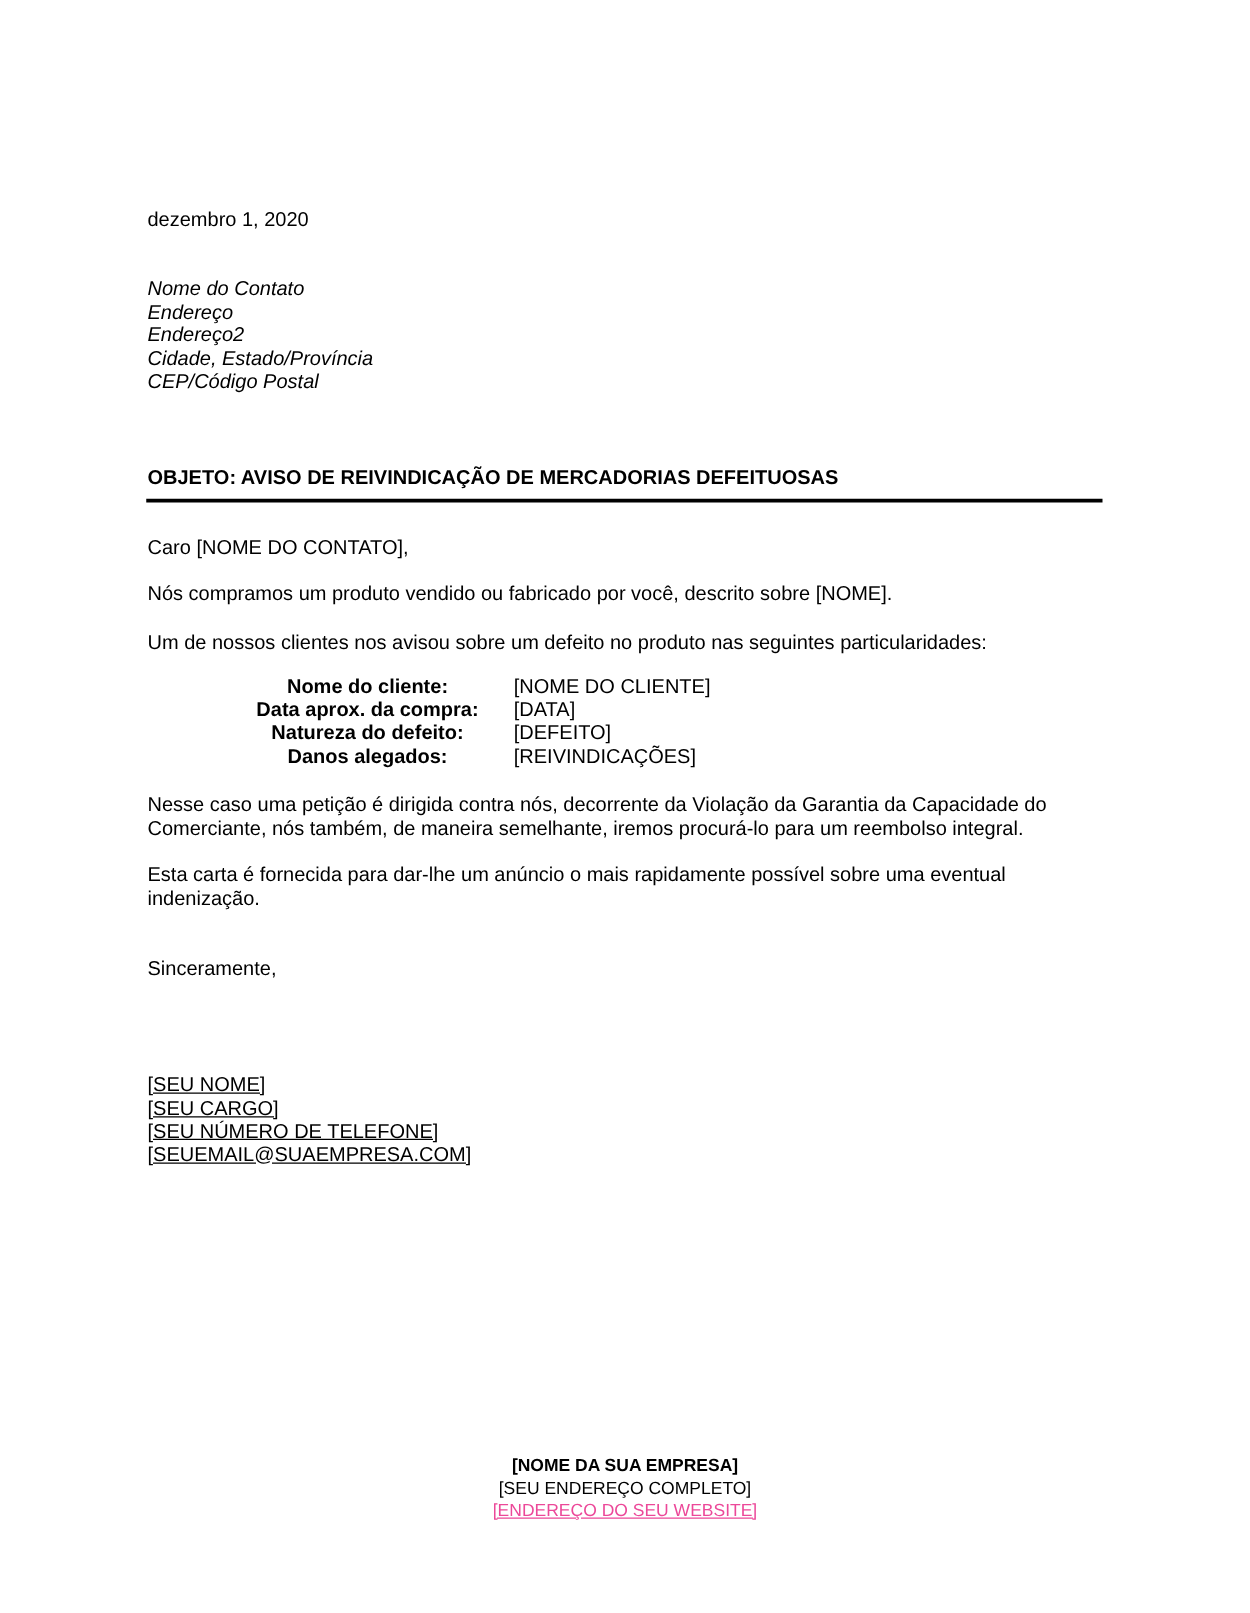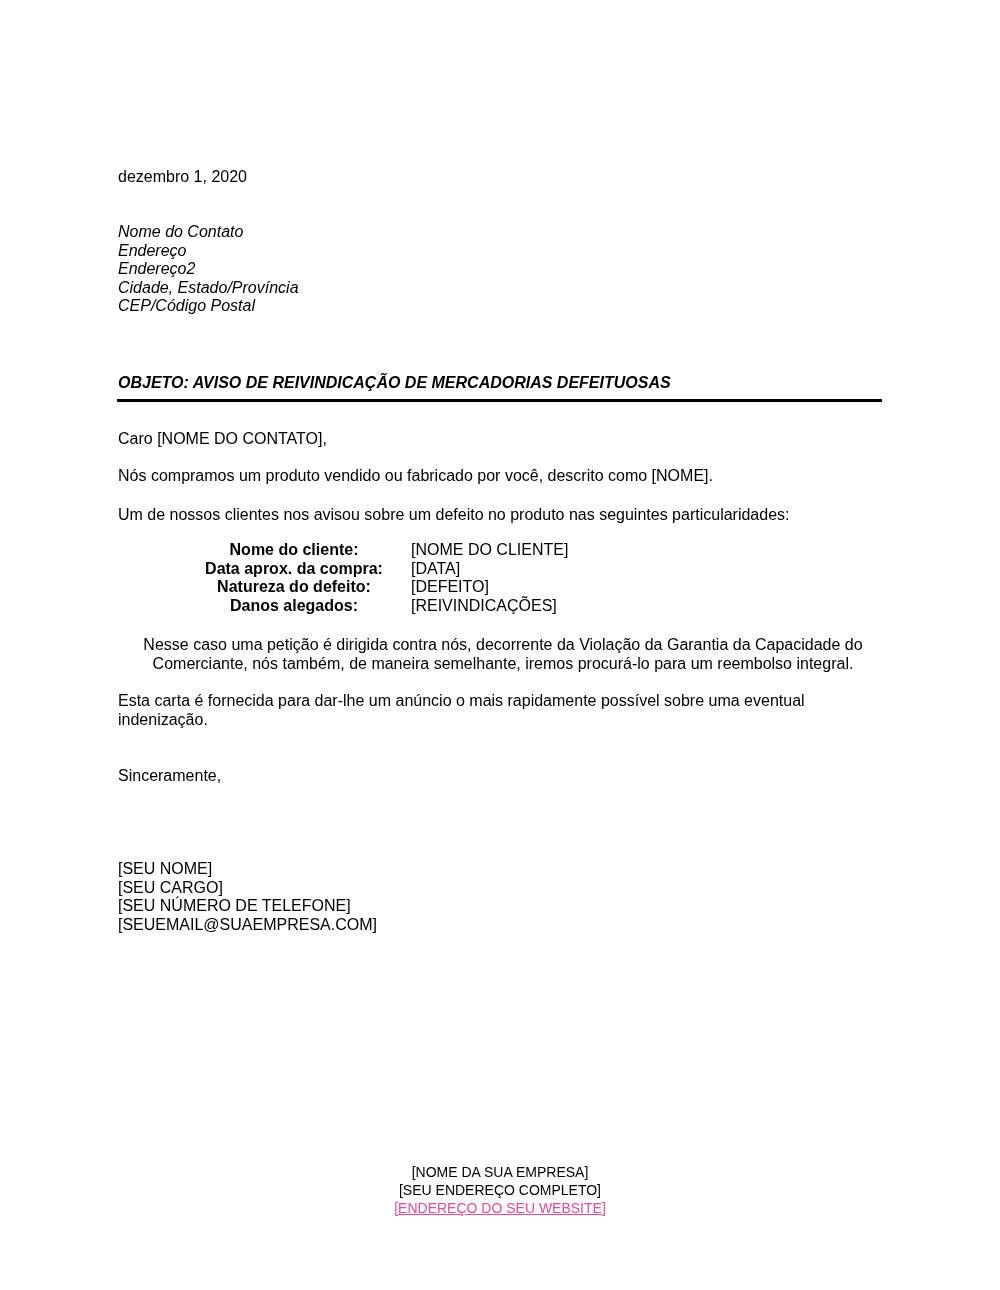--- a/index.html
+++ b/index.html
@@ -28,21 +28,20 @@
       line-height: 19px;
       white-space: nowrap;
     }
     .date { top: 167px; }
     .recipient { top: 223px; font-style: italic; }
     .recipient div { line-height: 18.5px; }
     .subject {
       top: 373px;
       font-weight: bold;
       font-size: 16px;
-      font-style: italic;
     }
     .rule {
       position: absolute;
       left: 117px;
       top: 399px;
       width: 765px;
       height: 3px;
       background: #000000;
     }
     .salutation { top: 429px; }
@@ -56,35 +55,35 @@
       text-align: center;
     }
     .details .row {
       display: flex;
       white-space: nowrap;
     }
     .details .lbl {
       width: 234px;
       font-weight: bold;
     }
-    .para3 { top: 635px; white-space: normal; width: 770px; text-align: center; }
+    .para3 { top: 635px; white-space: normal; width: 770px; }
     .para4 { top: 691px; white-space: normal; width: 770px; }
     .closing { top: 766px; }
     .signature { top: 860px; }
-    .signature div { line-height: 18.5px; }
+    .signature div { line-height: 18.5px; text-decoration: underline; }
     .footer {
       position: absolute;
       left: 0;
       width: 1000px;
       top: 1163px;
       text-align: center;
       font-size: 14px;
       line-height: 18px;
     }
-    .footer .company { font-weight: normal; }
+    .footer .company { font-weight: bold; }
     .footer a {
       color: #ec4899;
       text-decoration: underline;
     }
   </style>
 </head>
 <body>
 
 <div class="page">
 
@@ -96,21 +95,21 @@
     <div>Endereço2</div>
     <div>Cidade, Estado/Província</div>
     <div>CEP/Código Postal</div>
   </div>
 
   <div class="block subject">OBJETO: AVISO DE REIVINDICAÇÃO DE MERCADORIAS DEFEITUOSAS</div>
   <div class="rule"></div>
 
   <div class="block salutation">Caro [NOME DO CONTATO],</div>
 
-  <div class="block para1">Nós compramos um produto vendido ou fabricado por você, descrito como [NOME].</div>
+  <div class="block para1">Nós compramos um produto vendido ou fabricado por você, descrito sobre [NOME].</div>
 
   <div class="block para2">Um de nossos clientes nos avisou sobre um defeito no produto nas seguintes particularidades:</div>
 
   <div class="details">
     <div class="row">
       <span class="lbl">Nome do cliente:</span>
       <span class="val">[NOME DO CLIENTE]</span>
     </div>
     <div class="row">
       <span class="lbl">Data aprox. da compra:</span>

